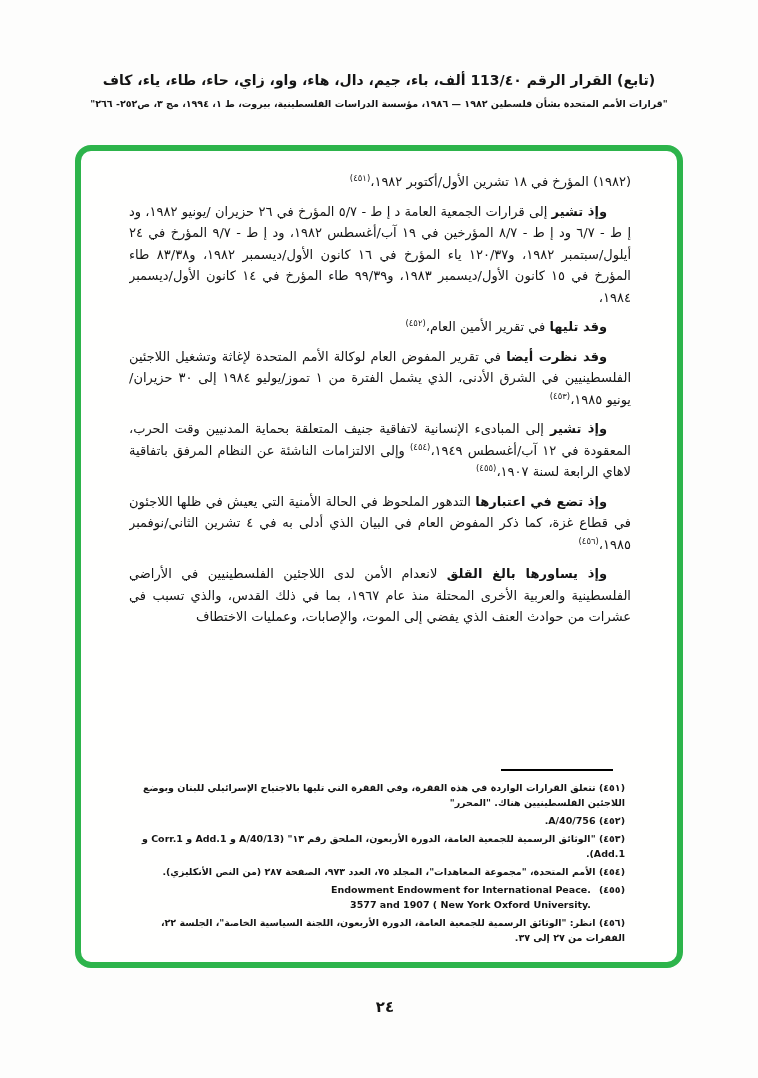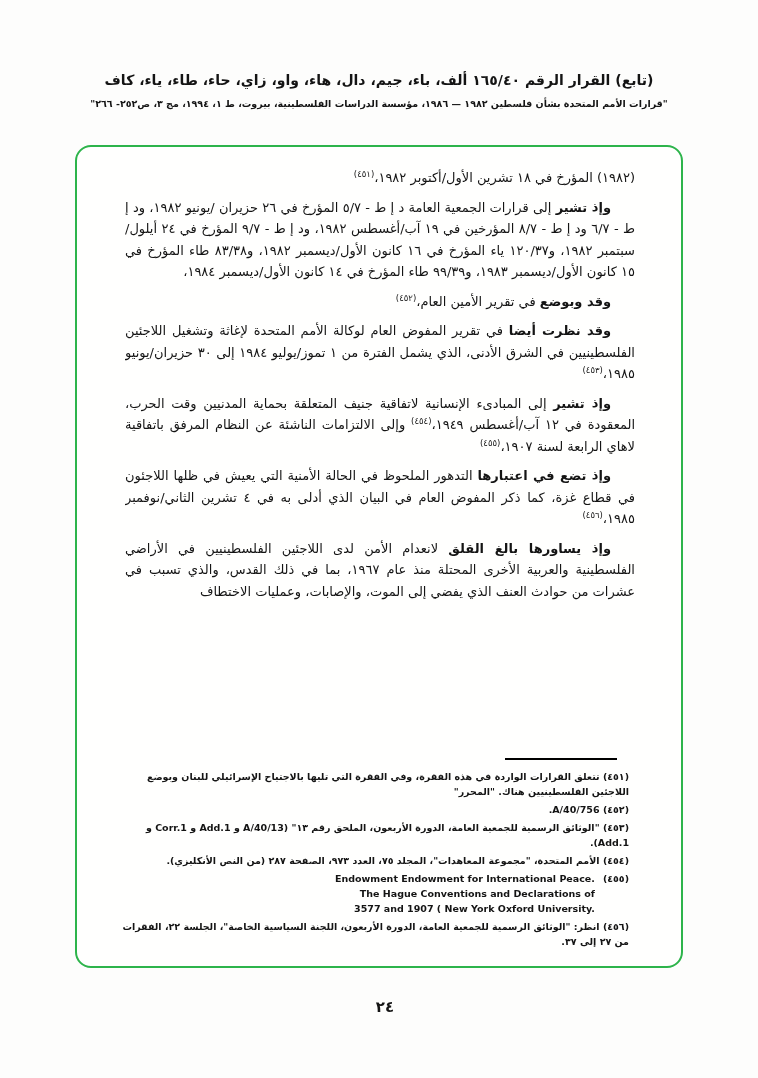--- a/index.html
+++ b/index.html
@@ -8,21 +8,21 @@
     font-family:"DejaVu Sans",sans-serif;color:#141414;
   }
   .page{position:relative;width:758px;height:1078px;background:#fdfdfc;overflow:hidden;}
 
   .doc-header{position:absolute;top:72px;left:0;right:0;text-align:center;direction:rtl;}
   .doc-title{font-size:14px;font-weight:bold;letter-spacing:.2px;}
   .doc-subtitle{margin-top:10px;font-size:9.5px;font-weight:bold;}
 
   .green-box{
     position:absolute;left:75px;top:145px;width:608px;height:823px;
-    box-sizing:border-box;border:2px solid #a3a3a3;border-radius:16px;background:#fffffe;
+    box-sizing:border-box;border:6px solid #a3a3a3;border-radius:16px;background:#fffffe;
   }
 
   .body-text{
     position:absolute;top:20px;left:48px;right:46px;height:588px;overflow:hidden;
     direction:rtl;text-align:justify;font-size:13px;line-height:21.5px;
   }
   .para{margin:0 0 8px 0;}
   .para.indent{text-indent:24px;margin-top:7px;}
   .lead{font-weight:bold;}
   .sup{font-size:8.5px;vertical-align:super;line-height:0;}
@@ -37,46 +37,45 @@
   .fn-line{display:block;}
 
   .page-number{position:absolute;left:12px;right:0;top:998px;text-align:center;font-size:15px;font-weight:bold;}
 </style>
 </head>
 <body>
 
 <div class="page">
 
   <header class="doc-header">
-    <div class="doc-title">(تابع) القرار الرقم ١٦٥/٤٠ ألف، باء، جيم، دال، هاء، واو، زاي، حاء، طاء، ياء، كاف</div>
+    <div class="doc-title">(تابع) القرار الرقم 113/٤٠ ألف، باء، جيم، دال، هاء، واو، زاي، حاء، طاء، ياء، كاف</div>
     <div class="doc-subtitle">"قرارات الأمم المتحدة بشأن فلسطين ١٩٨٢ — ١٩٨٦، مؤسسة الدراسات الفلسطينية، بيروت، ط ١، ١٩٩٤، مج ٣، ص٢٥٢- ٢٦٦"</div>
   </header>
 
   <div class="green-box" style="border-color: rgb(45, 180, 75);">
     <div class="body-text">
         <p class="para"><span class="seg">(١٩٨٢) المؤرخ في ١٨ تشرين الأول/أكتوبر ١٩٨٢،</span><span class="sup">(٤٥١)</span></p>
         <p class="para indent"><span class="lead">وإذ تشير</span><span class="seg"> إلى قرارات الجمعية العامة د إ ط - ٥/٧ المؤرخ في ٢٦ حزيران /يونيو ١٩٨٢، ود إ ط - ٦/٧ ود إ ط - ٨/٧ المؤرخين في ١٩ آب/أغسطس ١٩٨٢، ود إ ط - ٩/٧ المؤرخ في ٢٤ أيلول/سبتمبر ١٩٨٢، و١٢٠/٣٧ ياء المؤرخ في ١٦ كانون الأول/ديسمبر ١٩٨٢، و٨٣/٣٨ طاء المؤرخ في ١٥ كانون الأول/ديسمبر ١٩٨٣، و٩٩/٣٩ طاء المؤرخ في ١٤ كانون الأول/ديسمبر ١٩٨٤،</span></p>
-        <p class="para indent"><span class="lead">وقد وبوضع</span><span class="seg"> في تقرير الأمين العام،</span><span class="sup">(٤٥٢)</span></p>
+        <p class="para indent"><span class="lead">وقد تليها</span><span class="seg"> في تقرير الأمين العام،</span><span class="sup">(٤٥٢)</span></p>
         <p class="para indent"><span class="lead">وقد نظرت أيضا</span><span class="seg"> في تقرير المفوض العام لوكالة الأمم المتحدة لإغاثة وتشغيل اللاجئين الفلسطينيين في الشرق الأدنى، الذي يشمل الفترة من ١ تموز/يوليو ١٩٨٤ إلى ٣٠ حزيران/يونيو ١٩٨٥،</span><span class="sup">(٤٥٣)</span></p>
         <p class="para indent"><span class="lead">وإذ تشير</span><span class="seg"> إلى المبادىء الإنسانية لاتفاقية جنيف المتعلقة بحماية المدنيين وقت الحرب، المعقودة في ١٢ آب/أغسطس ١٩٤٩،</span><span class="sup">(٤٥٤)</span><span class="seg"> وإلى الالتزامات الناشئة عن النظام المرفق باتفاقية لاهاي الرابعة لسنة ١٩٠٧،</span><span class="sup">(٤٥٥)</span></p>
         <p class="para indent"><span class="lead">وإذ تضع في اعتبارها</span><span class="seg"> التدهور الملحوظ في الحالة الأمنية التي يعيش في ظلها اللاجئون في قطاع غزة، كما ذكر المفوض العام في البيان الذي أدلى به في ٤ تشرين الثاني/نوفمبر ١٩٨٥،</span><span class="sup">(٤٥٦)</span></p>
         <p class="para indent"><span class="lead">وإذ يساورها بالغ القلق</span><span class="seg"> لانعدام الأمن لدى اللاجئين الفلسطينيين في الأراضي الفلسطينية والعربية الأخرى المحتلة منذ عام ١٩٦٧، بما في ذلك القدس، والذي تسبب في عشرات من حوادث العنف الذي يفضي إلى الموت، والإصابات، وعمليات الاختطاف</span></p>
       </div>
     <div class="footnote-area">
       <div class="footnote-rule"></div>
       <div>
           <div class="footnote"><span class="fn-num">(٤٥١)</span> <span class="fn-text">تتعلق القرارات الواردة في هذه الفقرة، وفي الفقرة التي تليها بالاجتياح الإسرائيلي للبنان وبوضع اللاجئين الفلسطينيين هناك. "المحرر"</span></div>
           <div class="footnote"><span class="fn-num">(٤٥٢)</span> <span class="fn-text">A/40/756.</span></div>
           <div class="footnote"><span class="fn-num">(٤٥٣)</span> <span class="fn-text">"الوثائق الرسمية للجمعية العامة، الدورة الأربعون، الملحق رقم ١٣" (A/40/13 و Add.1 و Corr.1 و Add.1).</span></div>
           <div class="footnote"><span class="fn-num">(٤٥٤)</span> <span class="fn-text">الأمم المتحدة، "مجموعة المعاهدات"، المجلد ٧٥، العدد ٩٧٣، الصفحة ٢٨٧ (من النص الأنكليزي).</span></div>
           <div class="footnote latin">
             <span class="fn-num">(٤٥٥)</span> 
             <span class="fn-lines">
               <span class="fn-line">Endowment Endowment for International Peace.</span>
-              <span class="fn-line">The Hague Conventions and Declarations of</span>
               <span class="fn-line">3577 and 1907 ( New York Oxford University.</span>
             </span>
           </div>
           <div class="footnote"><span class="fn-num">(٤٥٦)</span> <span class="fn-text">انظر: "الوثائق الرسمية للجمعية العامة، الدورة الأربعون، اللجنة السياسية الخاصة"، الجلسة ٢٢، الفقرات من ٢٧ إلى ٣٧.</span></div>
         </div>
     </div>
   </div>
 
   <div class="page-number">٢٤</div>
 

